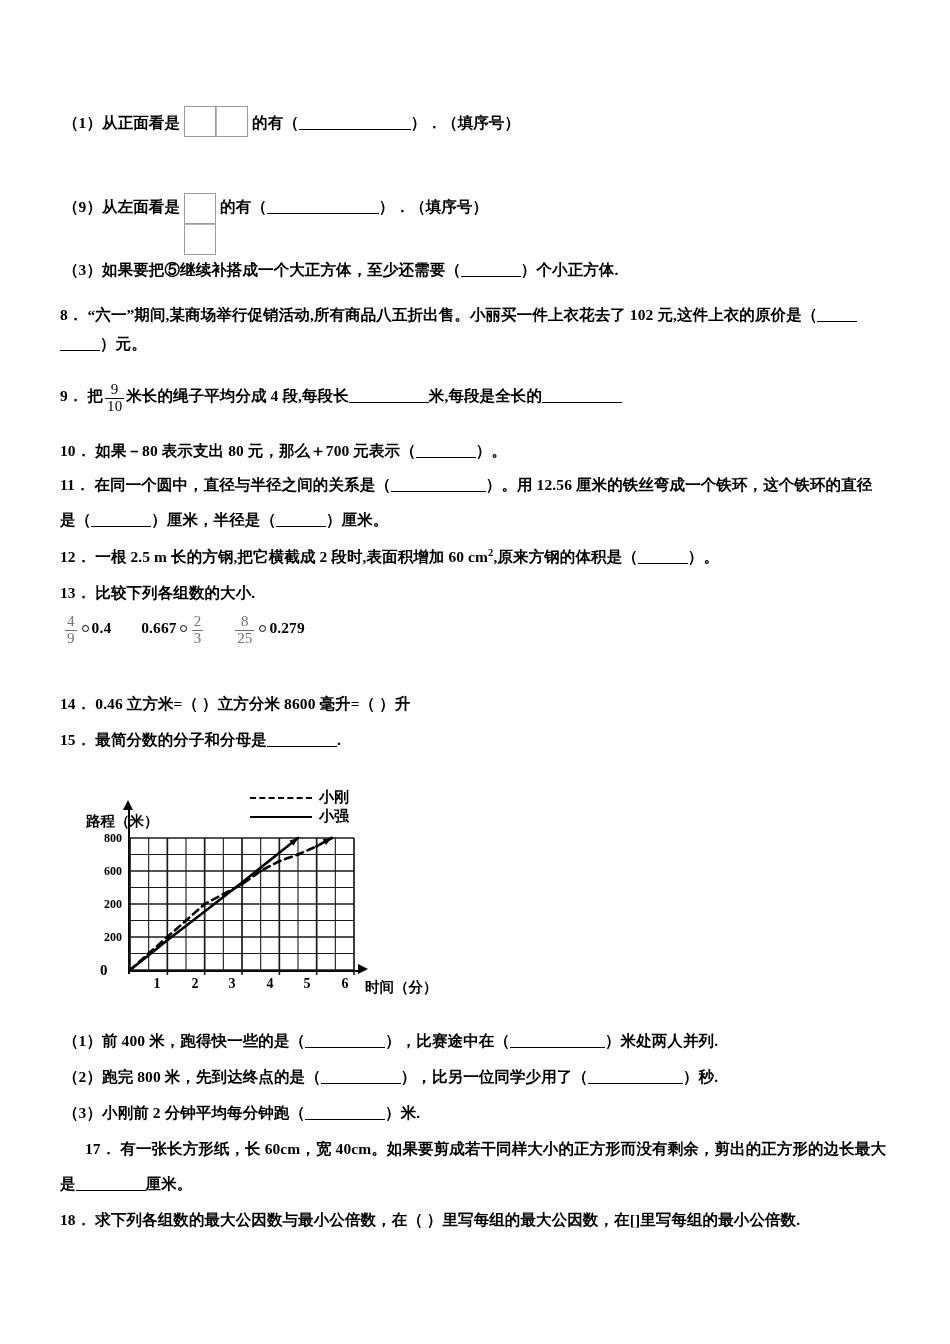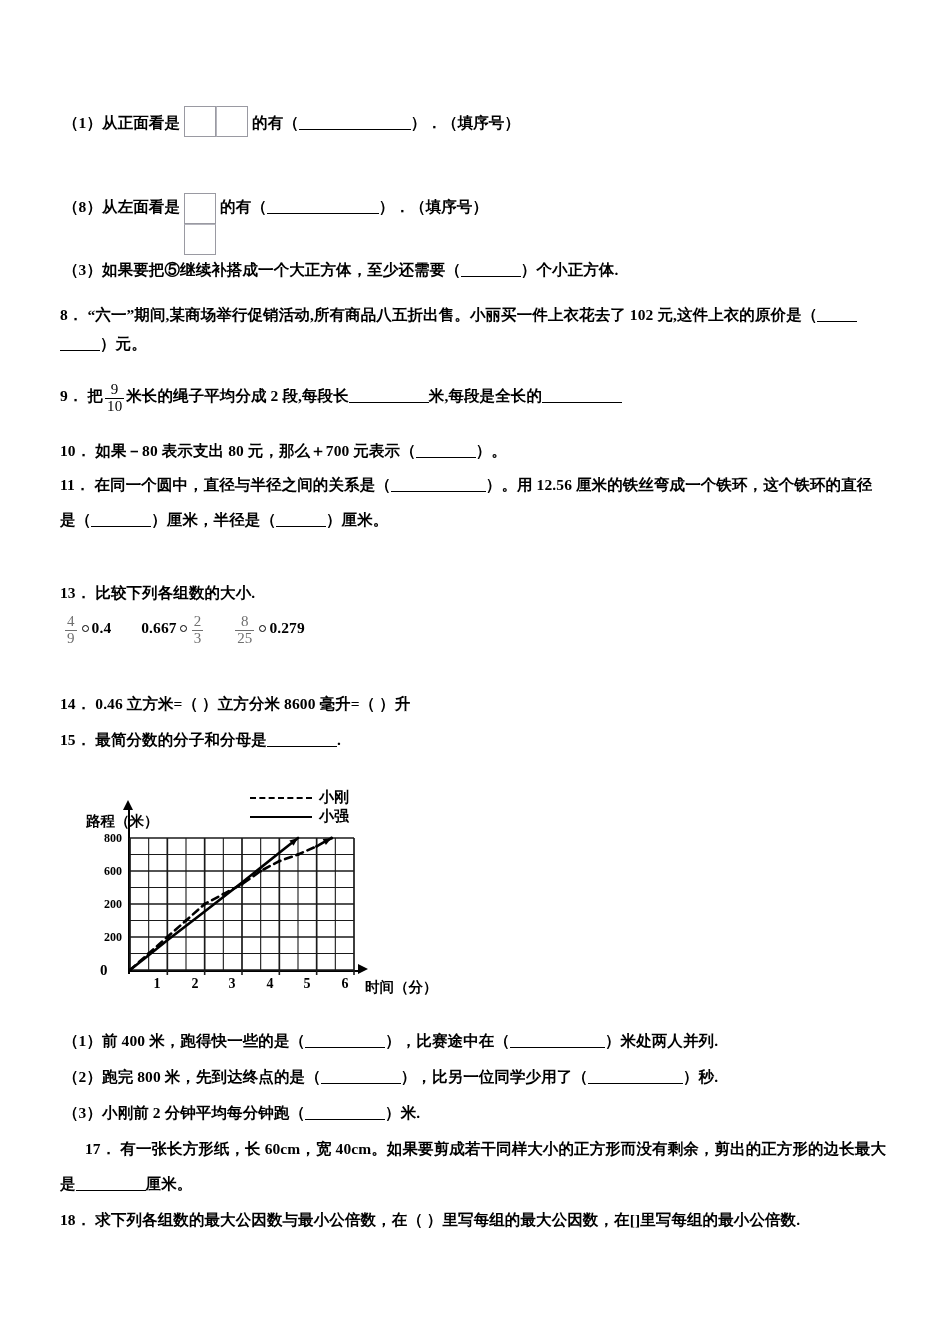--- a/index.html
+++ b/index.html
@@ -76,21 +76,21 @@
     <span class="boxrow">
       <span class="h2" style="display:inline-flex;">
         <span class="cell"></span>
           <span class="cell"></span>
       </span>
     </span>
     <span>的有（</span><span class="blank b110"></span><span>）．（填序号）</span>
   </div>
 
   <div class="q" style="left:63px; top:193px;">
-    <span>（8）从左面看是</span>
+    <span>（9）从左面看是</span>
     <span class="boxrow" style="vertical-align:-12px;">
       <span class="v2" style="display:inline-flex;">
         <span class="cell"></span>
           <span class="cell"></span>
       </span>
     </span>
     <span>的有（</span><span class="blank b110"></span><span>）．（填序号）</span>
   </div>
 
   <div class="q" style="left:63px; top:258px;">
@@ -100,36 +100,40 @@
   <div class="q" style="left:60px; top:303px; width:880px;">
     <span class="num">8．</span>
     <span>“六一”期间,某商场举行促销活动,所有商品八五折出售。小丽买一件上衣花去了 102 元,这件上衣的原价是（</span><span class="blank b40"></span>
   </div>
   <div class="q" style="left:60px; top:332px;">
     <span class="blank b40" style="margin-right:0;"></span><span>）元。</span>
   </div>
 
   <div class="q" style="left:60px; top:382px;">
     <span class="num">9．</span>
-    <span>把</span><span class="frac"><span class="nu">9</span><span class="de">10</span></span><span>米长的绳子平均分成 2 段,每段长</span><span class="blank b80"></span><span>米,每段是全长的</span><span class="blank b80"></span>
+    <span>把</span><span class="frac"><span class="nu">9</span><span class="de">10</span></span><span>米长的绳子平均分成 4 段,每段长</span><span class="blank b80"></span><span>米,每段是全长的</span><span class="blank b80"></span>
   </div>
 
   <div class="q" style="left:60px; top:439px;">
     <span class="num">10．</span>
     <span>如果－80 表示支出 80 元，那么＋700 元表示（</span><span class="blank b60"></span><span>）。</span>
   </div>
 
   <div class="q" style="left:60px; top:473px; width:885px;">
     <span class="num">11．</span>
     <span>在同一个圆中，直径与半径之间的关系是（</span><span class="blank b95"></span><span>）。用 12.56 厘米的铁丝弯成一个铁环，这个铁环的直径</span>
   </div>
   <div class="q" style="left:60px; top:508px;">
     <span>是（</span><span class="blank b60"></span><span>）厘米，半径是（</span><span class="blank b50"></span><span>）厘米。</span>
   </div>
 
+  <div class="q" style="left:60px; top:545px;">
+    <span class="num">12．</span>
+    <span>一根 2.5 m 长的方钢,把它横截成 2 段时,表面积增加 60 cm</span><sup>2</sup><span>,原来方钢的体积是（</span><span class="blank b50"></span><span>）。</span>
+  </div>
 
   <div class="q" style="left:60px; top:581px;">
     <span class="num">13．</span>
     <span>比较下列各组数的大小.</span>
   </div>
   <div class="q" style="left:63px; top:614px;">
     <span class="frac gray"><span class="nu">4</span><span class="de">9</span></span><span class="circ"></span><span>0.4</span>
     <span style="display:inline-block;width:22px;"></span>
     <span>0.667</span><span class="circ"></span><span class="frac gray"><span class="nu">2</span><span class="de">3</span></span>
     <span style="display:inline-block;width:20px;"></span>

